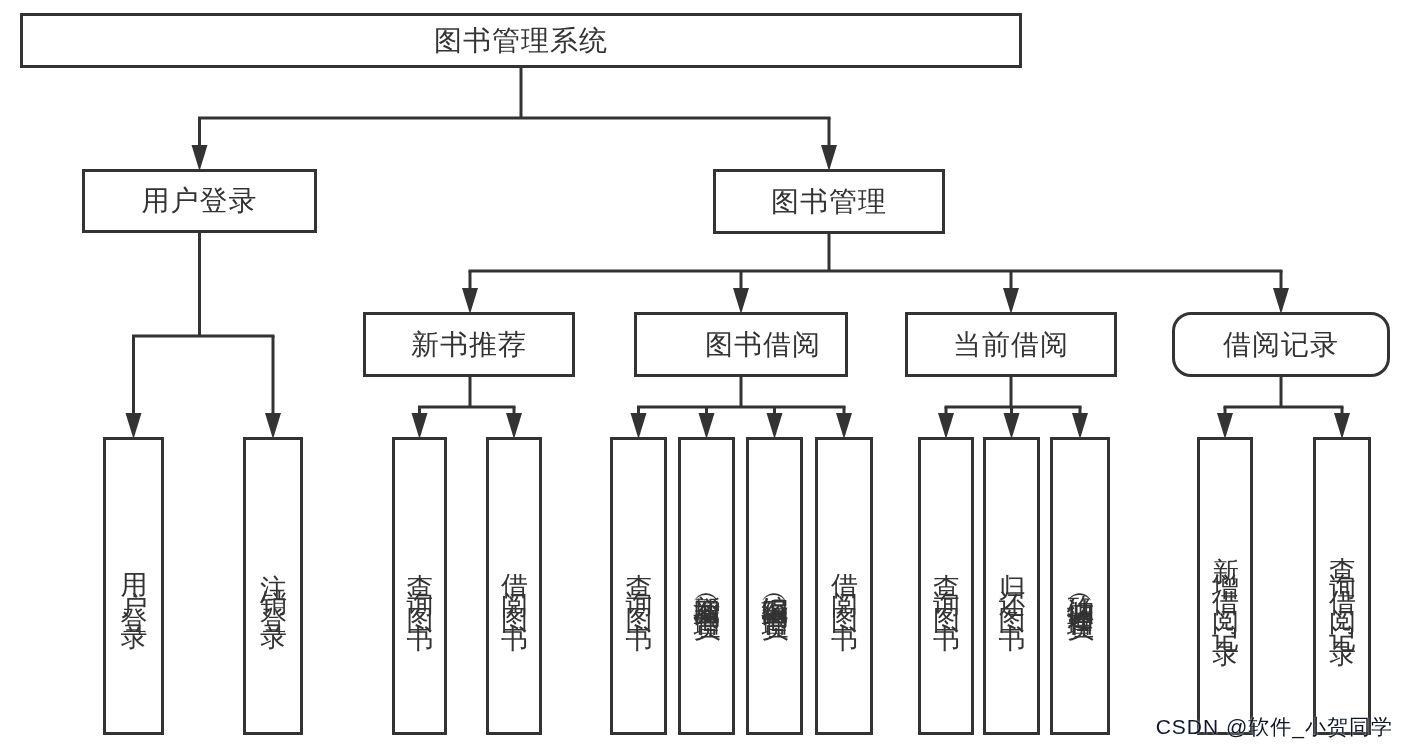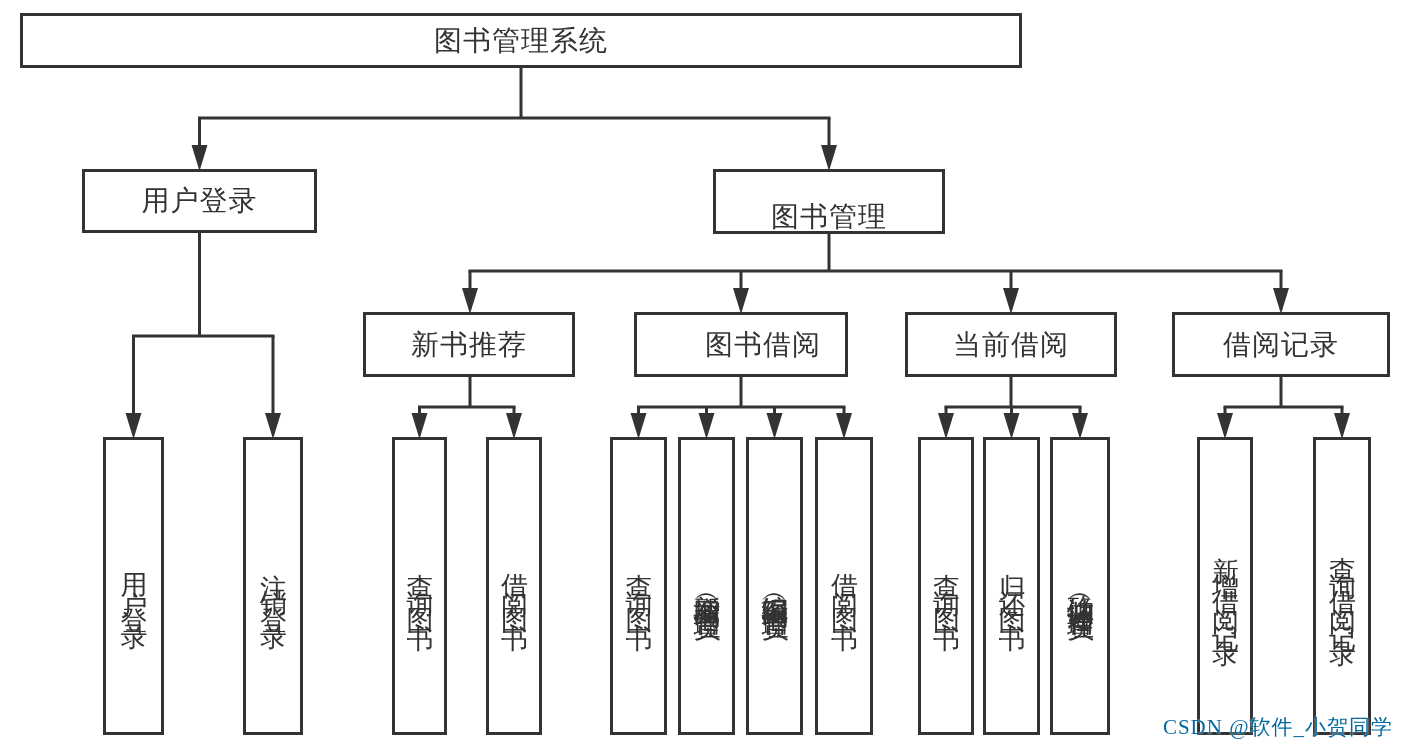--- a/index.html
+++ b/index.html
@@ -6,21 +6,21 @@
     margin: 0;
     padding: 0;
     background: #ffffff;
   }
   #canvas {
     position: relative;
     width: 1405px;
     height: 747px;
     background: #ffffff;
     overflow: hidden;
-    font-family: Liberation Serif, serif;
+    font-family: Liberation Sans, sans-serif;
   }
   #connectors {
     position: absolute;
     left: 0;
     top: 0;
     width: 1405px;
     height: 747px;
     z-index: 1;
   }
   .node {
@@ -48,21 +48,21 @@
     writing-mode: vertical-rl;
     text-orientation: mixed;
     line-height: 1;
     white-space: nowrap;
   }
   #watermark {
     position: absolute;
     right: 12px;
     bottom: 6px;
     font-size: 21px;
-    color: #0369a1;
+    color: #0f172a;
     text-shadow: 0 0 2px #ffffff;
     z-index: 3;
     white-space: nowrap;
     letter-spacing: 1px;
     margin-top: 36px;
   }
 </style>
 </head>
 <body>
 
@@ -121,33 +121,33 @@
       <line x1="1342" y1="407" x2="1342" y2="423" stroke="#333333" stroke-width="3"></line>
       <polygon points="1334,413 1350,413 1342,439" fill="#333333"></polygon>
     </svg>
   <div id="nodes">
       <div class="node node-h" style="left: 20px; top: 13px; width: 1002px; height: 55px;">
         <span>图书管理系统</span>
       </div>
       <div class="node node-h" style="left: 82px; top: 169px; width: 235px; height: 64px;">
         <span>用户登录</span>
       </div>
-      <div class="node node-h" style="left: 713px; top: 169px; width: 232px; height: 65px; align-items: flex-end;">
+      <div class="node node-h" style="left: 713px; top: 169px; width: 232px; height: 65px;">
         <span>图书管理</span>
       </div>
       <div class="node node-h" style="left: 363px; top: 312px; width: 212px; height: 65px;">
         <span>新书推荐</span>
       </div>
       <div class="node node-h" style="left: 634px; top: 312px; width: 214px; height: 65px; padding-left: 44px;">
         <span>图书借阅</span>
       </div>
       <div class="node node-h" style="left: 905px; top: 312px; width: 212px; height: 65px; text-align: center;">
         <span>当前借阅</span>
       </div>
-      <div class="node node-h" style="left: 1172px; top: 312px; width: 218px; height: 65px;">
+      <div class="node node-h" style="left: 1172px; top: 312px; width: 218px; height: 65px; border-radius: 19px;">
         <span>借阅记录</span>
       </div>
       <div class="node node-v" style="left: 103px; top: 437px; width: 61px; height: 298px;">
         <span class="vtext" style="letter-spacing: 17px;">用户登录</span>
       </div>
       <div class="node node-v" style="left: 243px; top: 437px; width: 60px; height: 298px;">
         <span class="vtext" style="letter-spacing: 17px;">注销登录</span>
       </div>
       <div class="node node-v" style="left: 392px; top: 437px; width: 55px; height: 298px;">
         <span class="vtext" style="letter-spacing: 17px;">查询图书</span>

